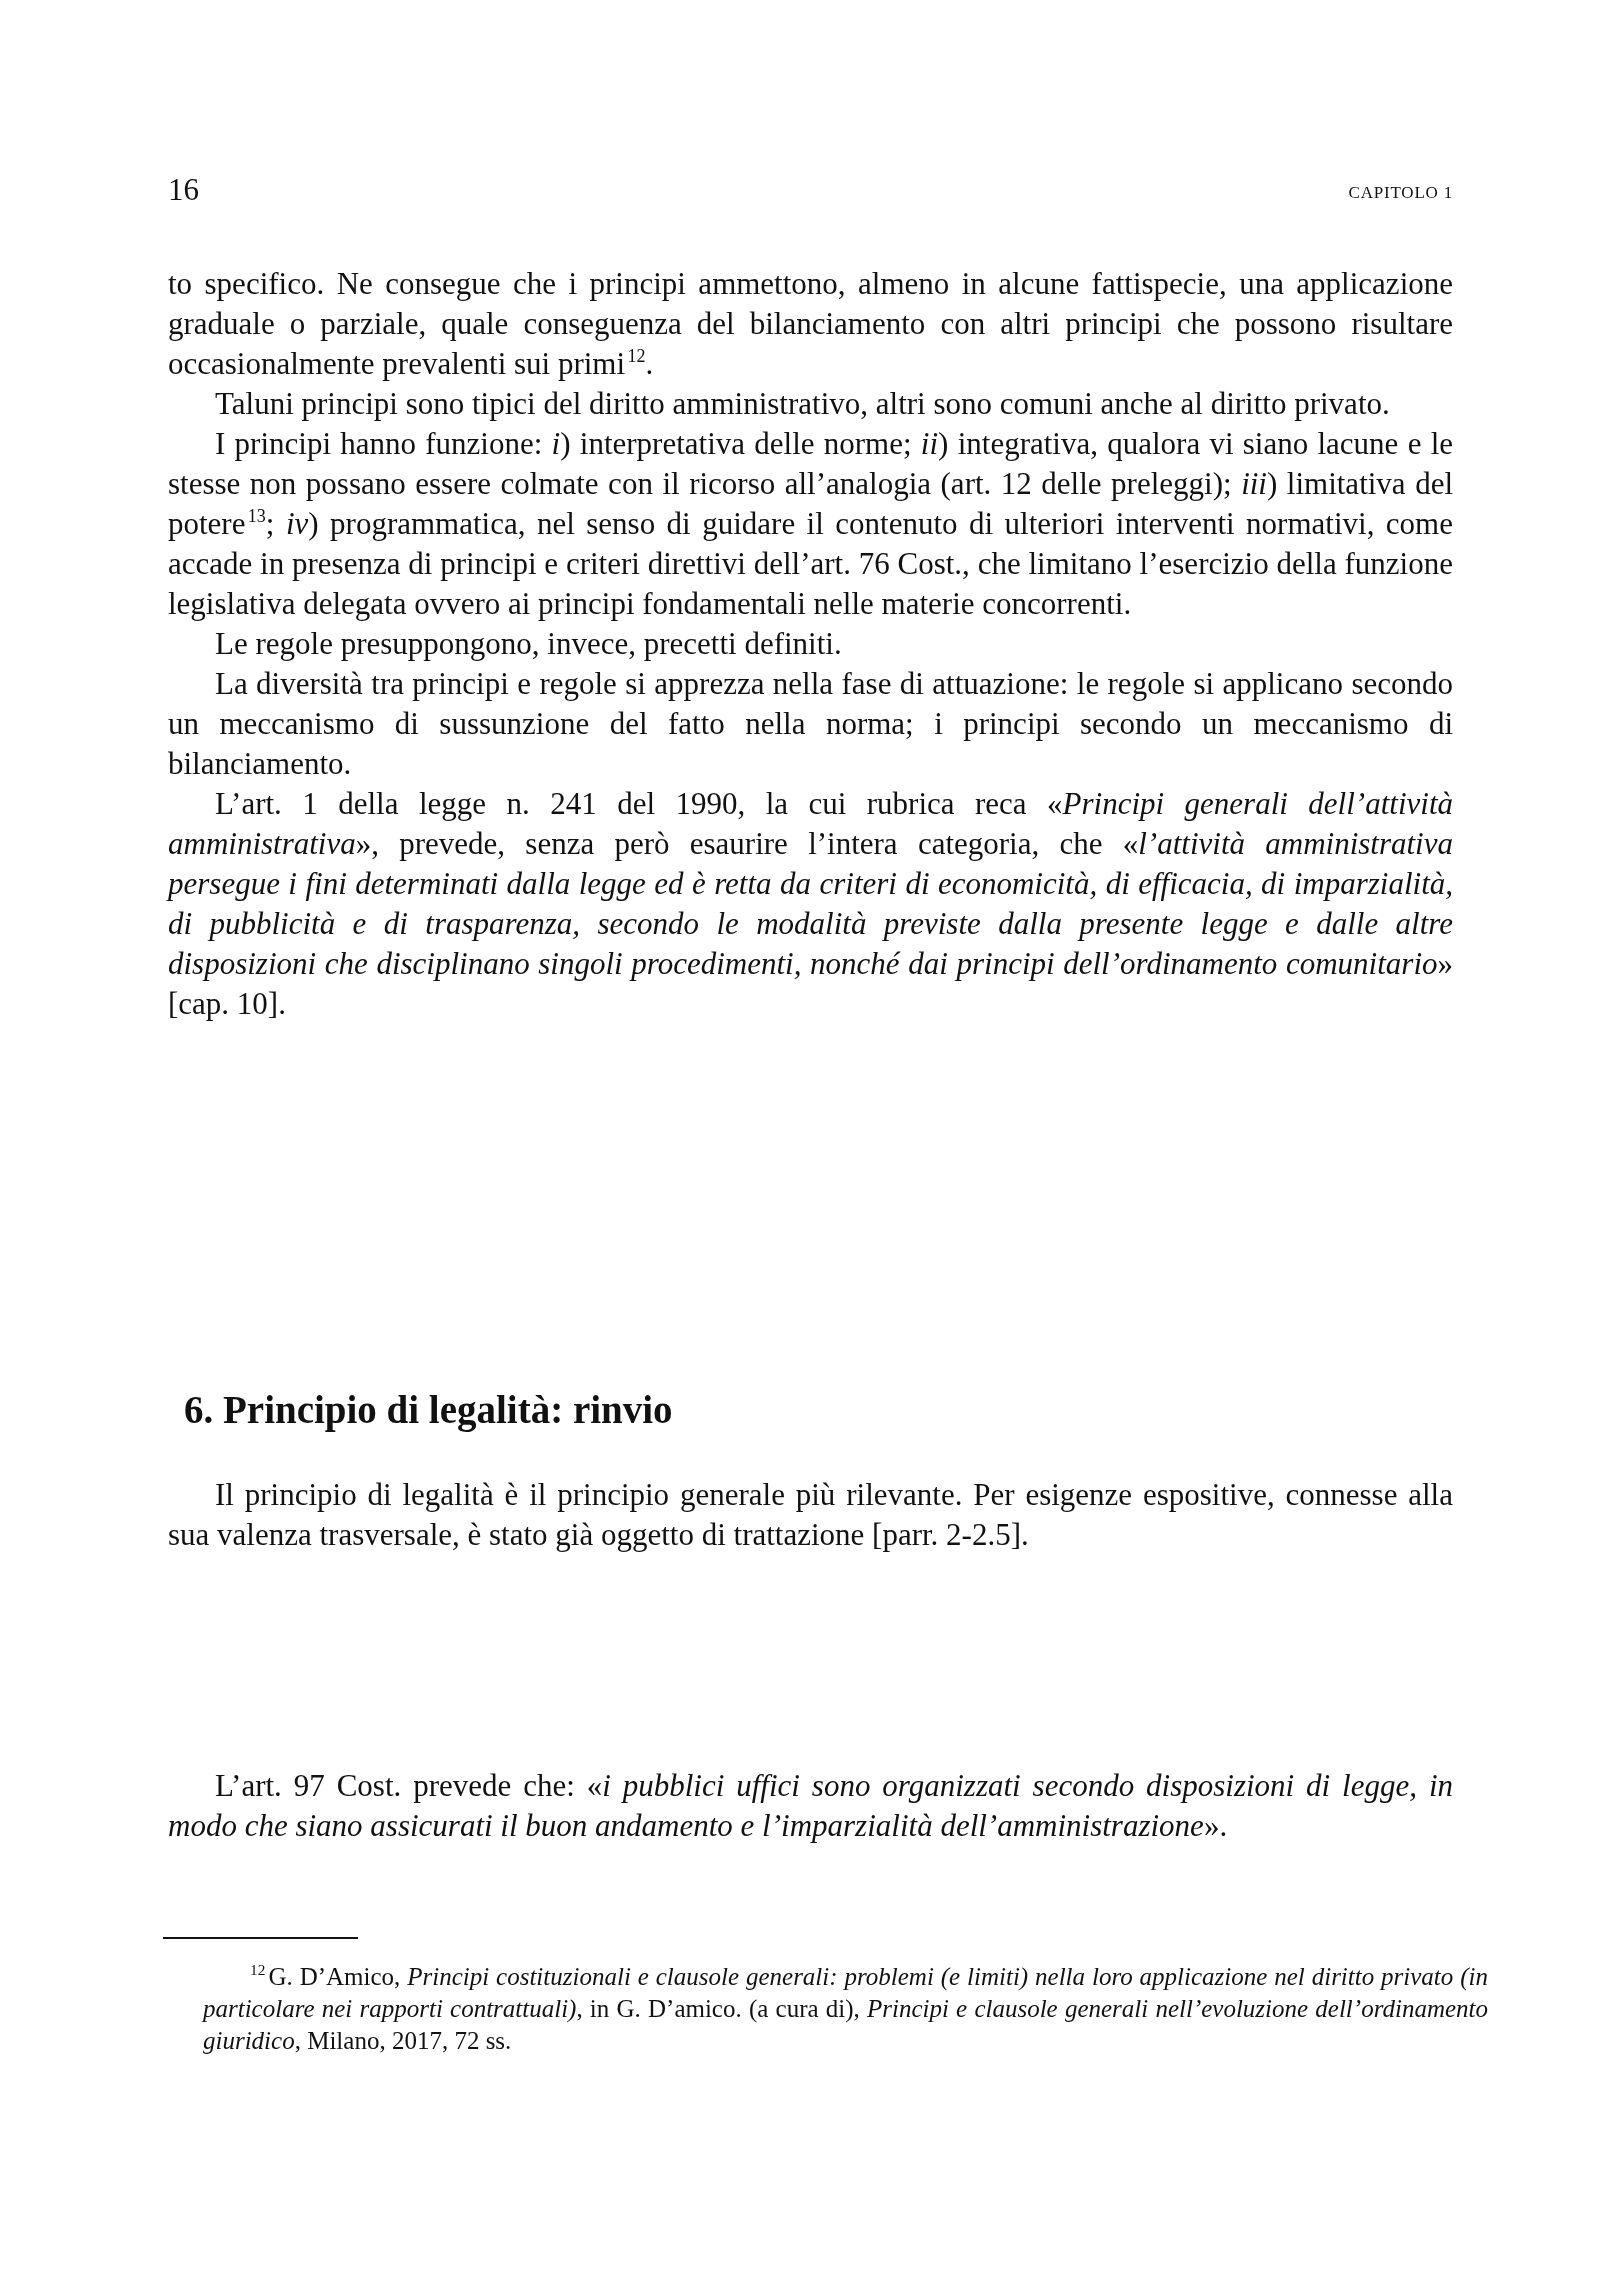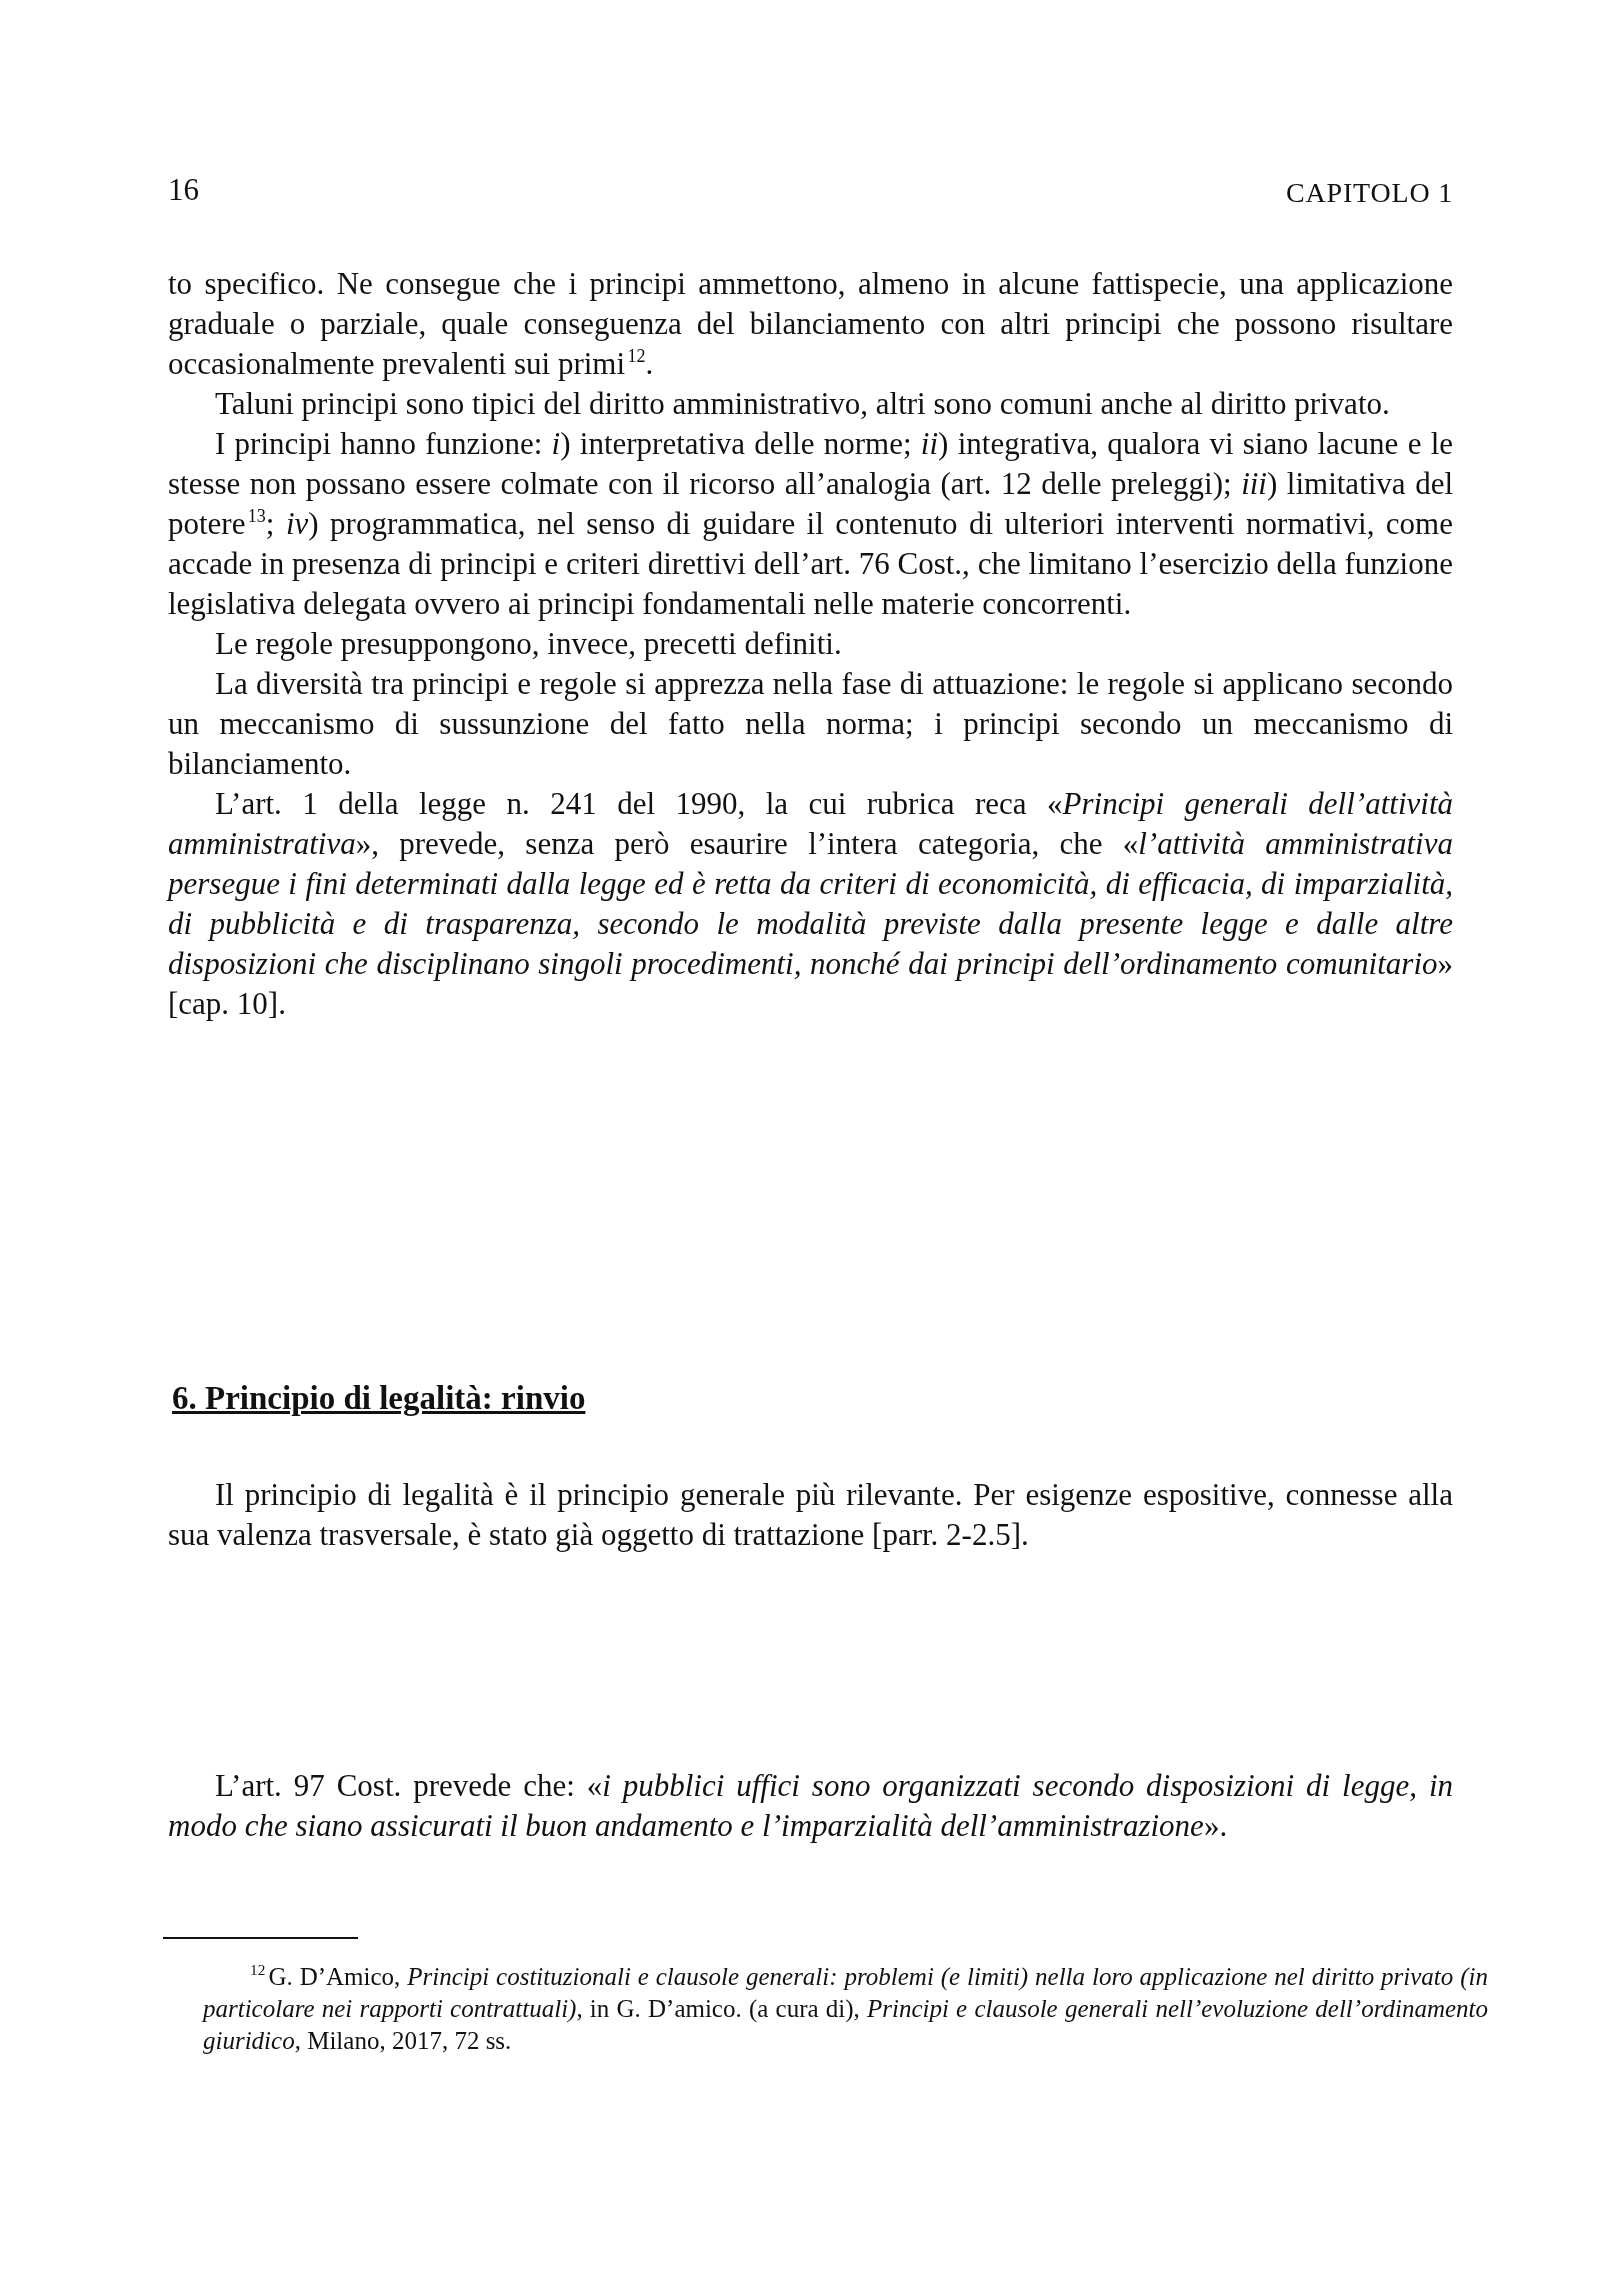--- a/index.html
+++ b/index.html
@@ -3,32 +3,32 @@
 <meta charset="utf-8">
 <style>
   html, body { margin: 0; padding: 0; background: #ffffff; }
   body {
     width: 1619px; height: 2284px; position: relative; overflow: hidden;
     font-family: "Liberation Serif", "DejaVu Serif", serif; color: #111111;
   }
   .page { position: absolute; left: 0; top: 0; width: 1288px; height: 2284px; }
   .running-head { position: absolute; top: 169px; left: 168px; width: 1285px; height: 42px; }
   .page-number { position: absolute; left: 0; top: 0; font-size: 31px; line-height: 42px; }
-  .chapter-label { position: absolute; right: 0; top: 3.2px; font-size: 28px; letter-spacing: 0.8px; line-height: 42px; }
+  .chapter-label { position: absolute; right: 0; top: 3.2px; font-size: 17px; letter-spacing: 0.8px; line-height: 42px; }
   .text-block { position: absolute; left: 168px; width: 1285px; }
   .body-text { top: 264px; }
   p.par {
     margin: 0; font-size: 31px; line-height: 40px; text-align: justify;
     text-indent: 47px; hyphens: manual;
   }
   p.par.noindent { text-indent: 0; }
   i, em { font-style: italic; }
   sup.fnref { font-size: 18px; vertical-align: 12px; line-height: 0; margin-left: 2.4px; }
   h2.section-heading {
-    margin: 4px; font-weight: bold; font-size: 33px; line-height: 44px; text-decoration: underline;
+    margin: 16px; font-weight: bold; font-size: 39px; line-height: 44px;
   }
   .heading-6 { top: 1372px; }
   .sec6-body { top: 1475px; }
   .heading-7 { top: 1629px; }
   .heading-7 h2 { padding-left: 47px; text-indent: -47px; }
   .sec7-body { top: 1766px; }
   .fn-rule { position: absolute; left: 163px; top: 1937px; width: 195px; height: 2.4px; background: #111111; }
   .footnotes { top: 1961px; margin-left: 35px; }
   p.fn {
     margin: 0 0 6.4px 0; font-size: 25px; line-height: 32px; text-align: justify; text-indent: 47px;

